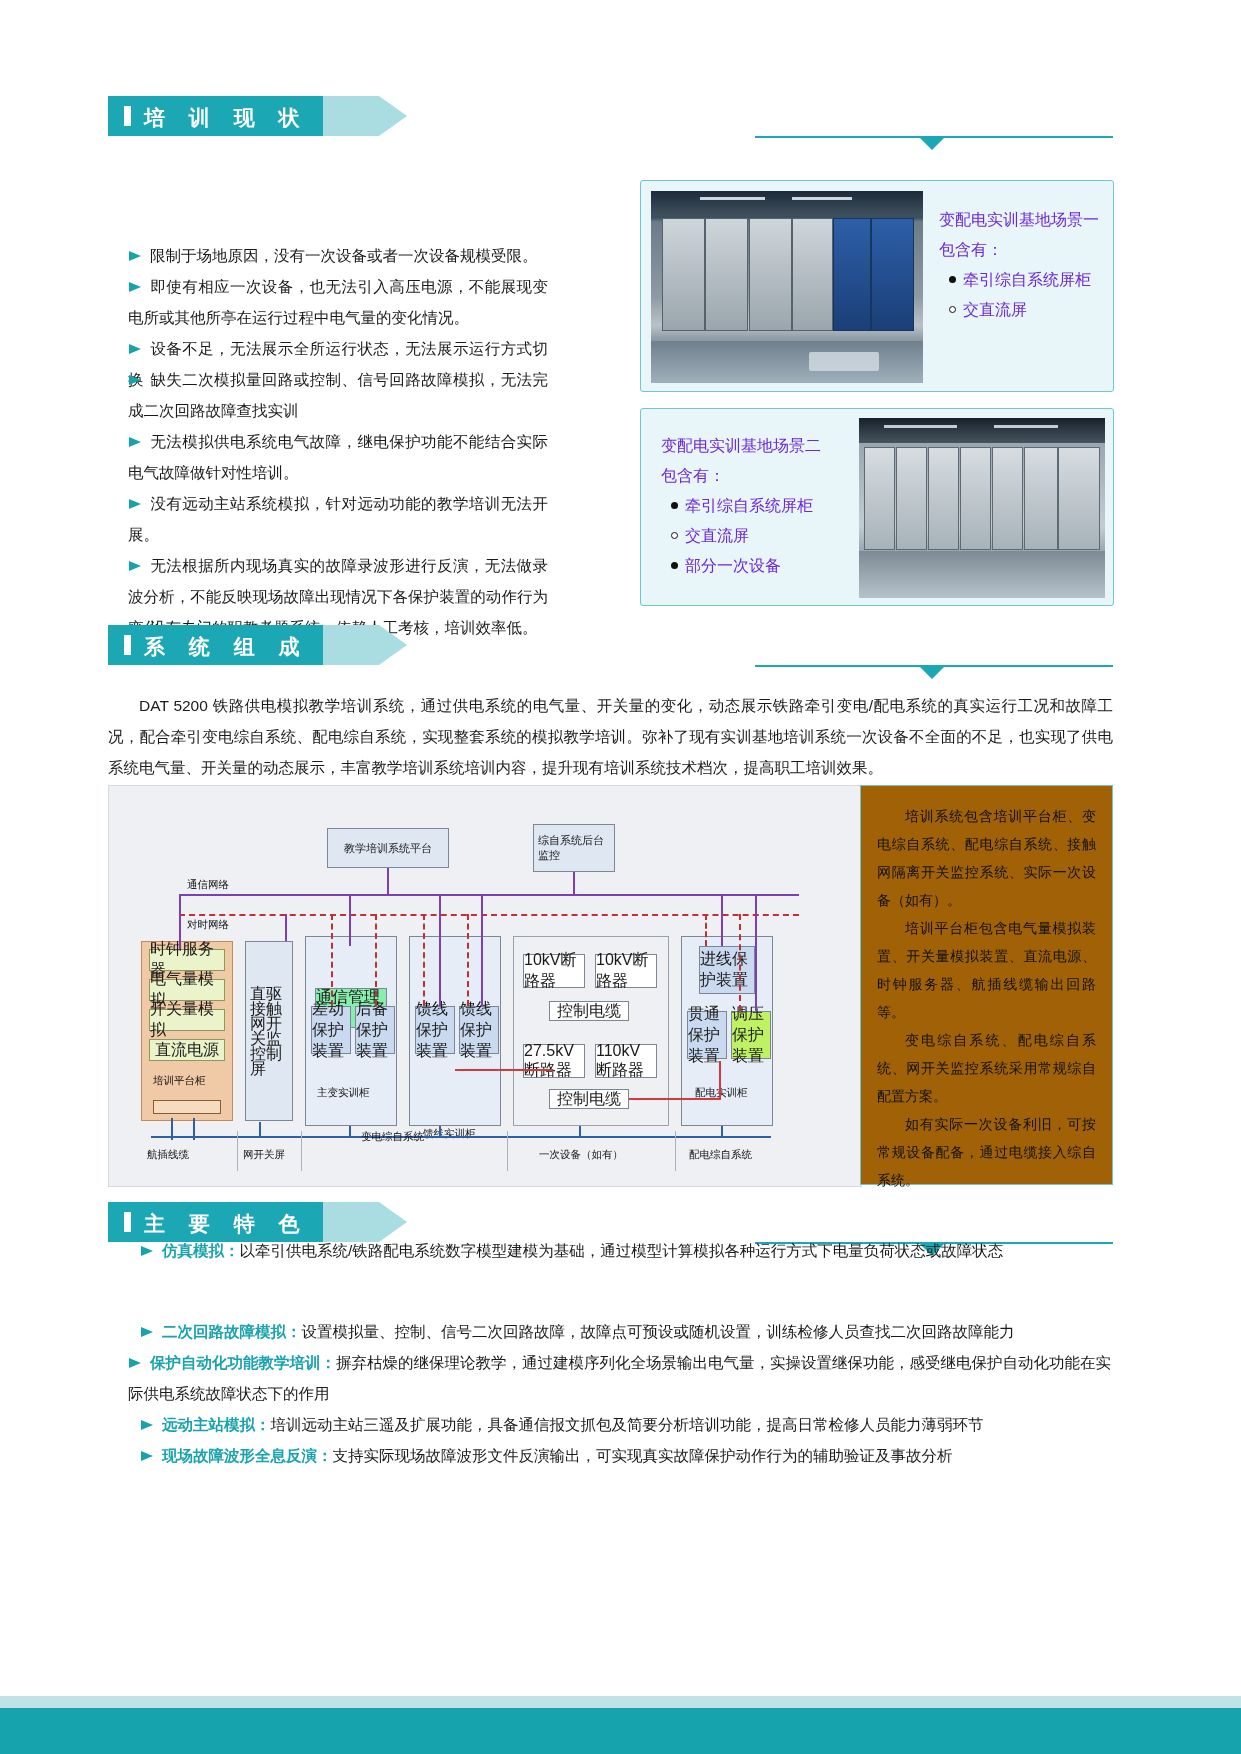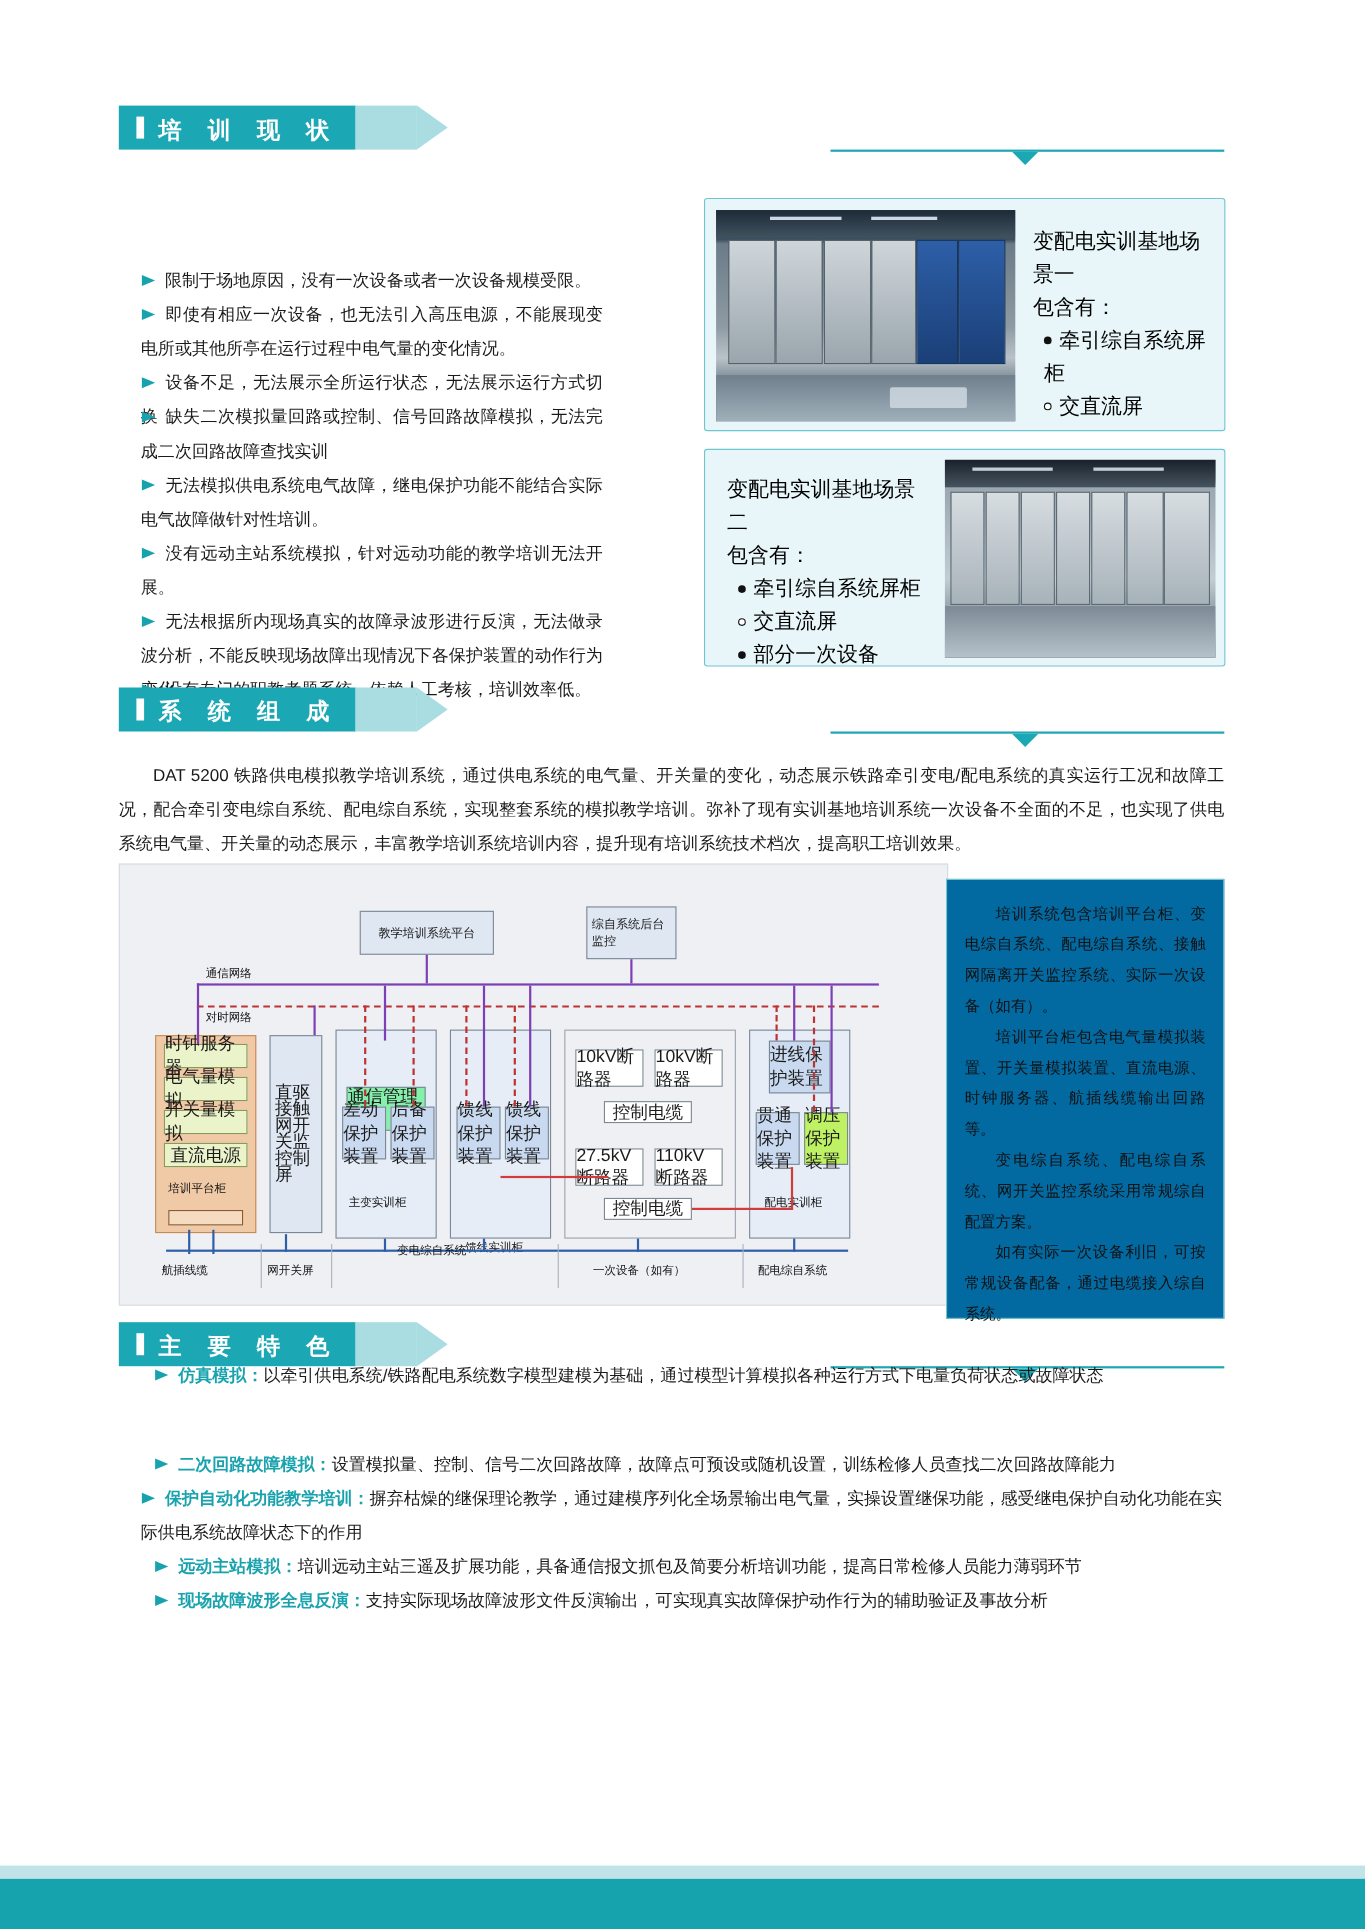--- a/index.html
+++ b/index.html
@@ -56,21 +56,21 @@
 
   
   .photo-card{
     position:absolute;border:1px solid #6ec6cf;background:#e8f6f9;border-radius:3px;
     box-sizing:border-box;
   }
   .photo{
     position:absolute;overflow:hidden;background:#243344;
   }
   .cap{
-    position:absolute;font-size:19px;line-height:30px;color:#000000;
+    position:absolute;font-size:16px;line-height:30px;color:#6d28d9;
   }
   .dot{display:inline-block;width:7px;height:7px;border-radius:50%;background:#111;margin-right:7px;position:relative;top:-2px;}
   .dot.hollow{background:#fff;border:1.5px solid #111;width:5px;height:5px;}
 
   
   .ph1{background:linear-gradient(180deg,#2b3a4b 0%,#3d4f60 14%,#6b7b88 16%,#8e9aa3 55%,#b9c2c8 70%,#7e8c97 80%,#4a5b6a 100%);}
   .ph1 .cab{position:absolute;top:14%;height:58%;background:linear-gradient(180deg,#cfd6da,#9aa5ad);border:1px solid #55626c;}
   .ph1 .blue{position:absolute;top:14%;height:58%;background:linear-gradient(180deg,#2d5fa8,#1b3f77);border:1px solid #16355f;}
   .ph1 .floor{position:absolute;left:0;right:0;bottom:0;height:22%;background:linear-gradient(180deg,#6f7f8c,#9fb0bb);}
   .ph1 .ceil{position:absolute;left:0;right:0;top:0;height:13%;background:linear-gradient(180deg,#1d2a38,#41525f);}
@@ -82,22 +82,22 @@
   .ph2 .ceil{position:absolute;left:0;right:0;top:0;height:14%;background:linear-gradient(180deg,#18212b,#47545f);}
   .ph2 .lamp{position:absolute;top:4%;height:3px;background:#eaf4ff;opacity:.8;}
 
   
   .diagram{
     position:absolute;left:108px;top:785px;width:752px;height:400px;background:#eef0f4;border:1px solid #d6dae0;
   }
   .dgframe{position:absolute;box-sizing:border-box;border:1px solid #7b8794;background:#dfe7f2;}
   .lbl{position:absolute;font-size:10.5px;color:#111;}
   .dgnote{
-    position:absolute;left:860px;top:785px;width:253px;height:400px;background:#0369a1;border:1px solid #6ec6cf;
-    box-sizing:border-box;padding:16px 16px;font-size:14px;line-height:28px;color:#111;text-align:justify;margin-top:14px;
+    position:absolute;left:860px;top:785px;width:253px;height:400px;background:#a16207;border:1px solid #6ec6cf;
+    box-sizing:border-box;padding:16px 16px;font-size:14px;line-height:28px;color:#111;text-align:justify;
   }
   .dgnote p{margin:0 0 0 0;text-indent:2em;}
 
   
   .feat{position:absolute;font-size:15.5px;line-height:31px;}
   .feat b{color:#1aa3ae;font-weight:bold;}
 
   
   .footer-a{position:absolute;left:0;bottom:46px;width:1241px;height:12px;background:#bfe3e7;}
   .footer-b{position:absolute;left:0;bottom:0;width:1241px;height:46px;background:#17a3ae;}

